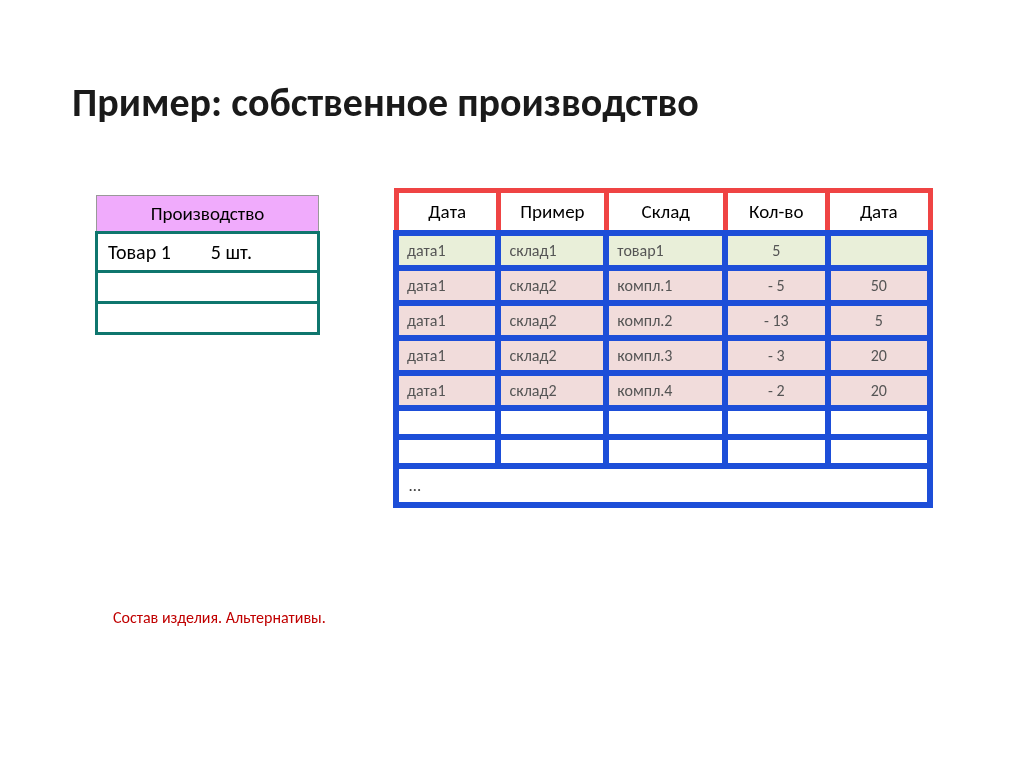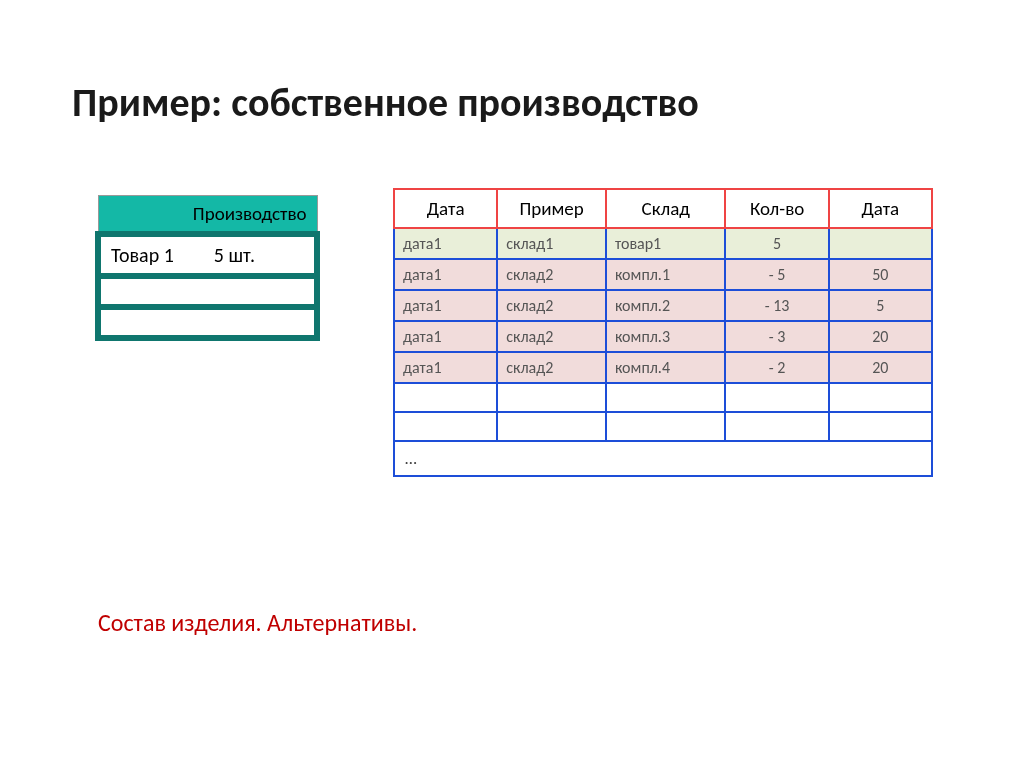--- a/index.html
+++ b/index.html
@@ -20,68 +20,68 @@
       color: #1a1a1a;
     }
     .left-table {
       position: absolute;
       top: 195px;
       left: 95px;
       border-collapse: collapse;
       width: 225px;
     }
     .left-table th {
-      background: #14b8a6;
+      background: #f0abfc;
       border: 1px solid #999;
       padding: 6px 10px;
       font-weight: 400;
       font-size: 19px;
-      text-align: right;
+      text-align: center;
       height: 32px;
     }
     .left-table td {
-      border: 6px solid #0f766e;
+      border: 3px solid #0f766e;
       padding: 6px 10px;
       font-size: 20px;
       height: 31px;
       text-align: left;
     }
     .right-table {
       position: absolute;
       top: 188px;
       left: 393px;
       border-collapse: collapse;
       width: 540px;
     }
     .right-table th {
-      border: 2px solid #ef4444;
+      border: 5px solid #ef4444;
       padding: 7px 8px;
       font-weight: 400;
       font-size: 19px;
       text-align: center;
       background: #fff;
       height: 35px;
     }
     .right-table td {
-      border: 2px solid #1d4ed8;
+      border: 6px solid #1d4ed8;
       padding: 5px 8px;
       font-size: 16px;
       height: 29px;
       color: #555;
     }
     .right-table td.qty { text-align: center; }
     .right-table td.price { text-align: center; }
     .row-green td { background: #e9efd9; }
     .row-pink td { background: #f1dcdb; }
     .ellipsis-row td { font-size: 17px; color: #444; padding: 6px 10px; }
     .footer-text {
       position: absolute;
       top: 608px;
-      left: 98px;
-      font-size: 24px;
+      left: 113px;
+      font-size: 16px;
       color: #c00000;
     }
   </style>
 </head>
 <body>
 
 <div class="title">Пример: собственное производство</div>
 
 <table class="left-table">
   <thead>

